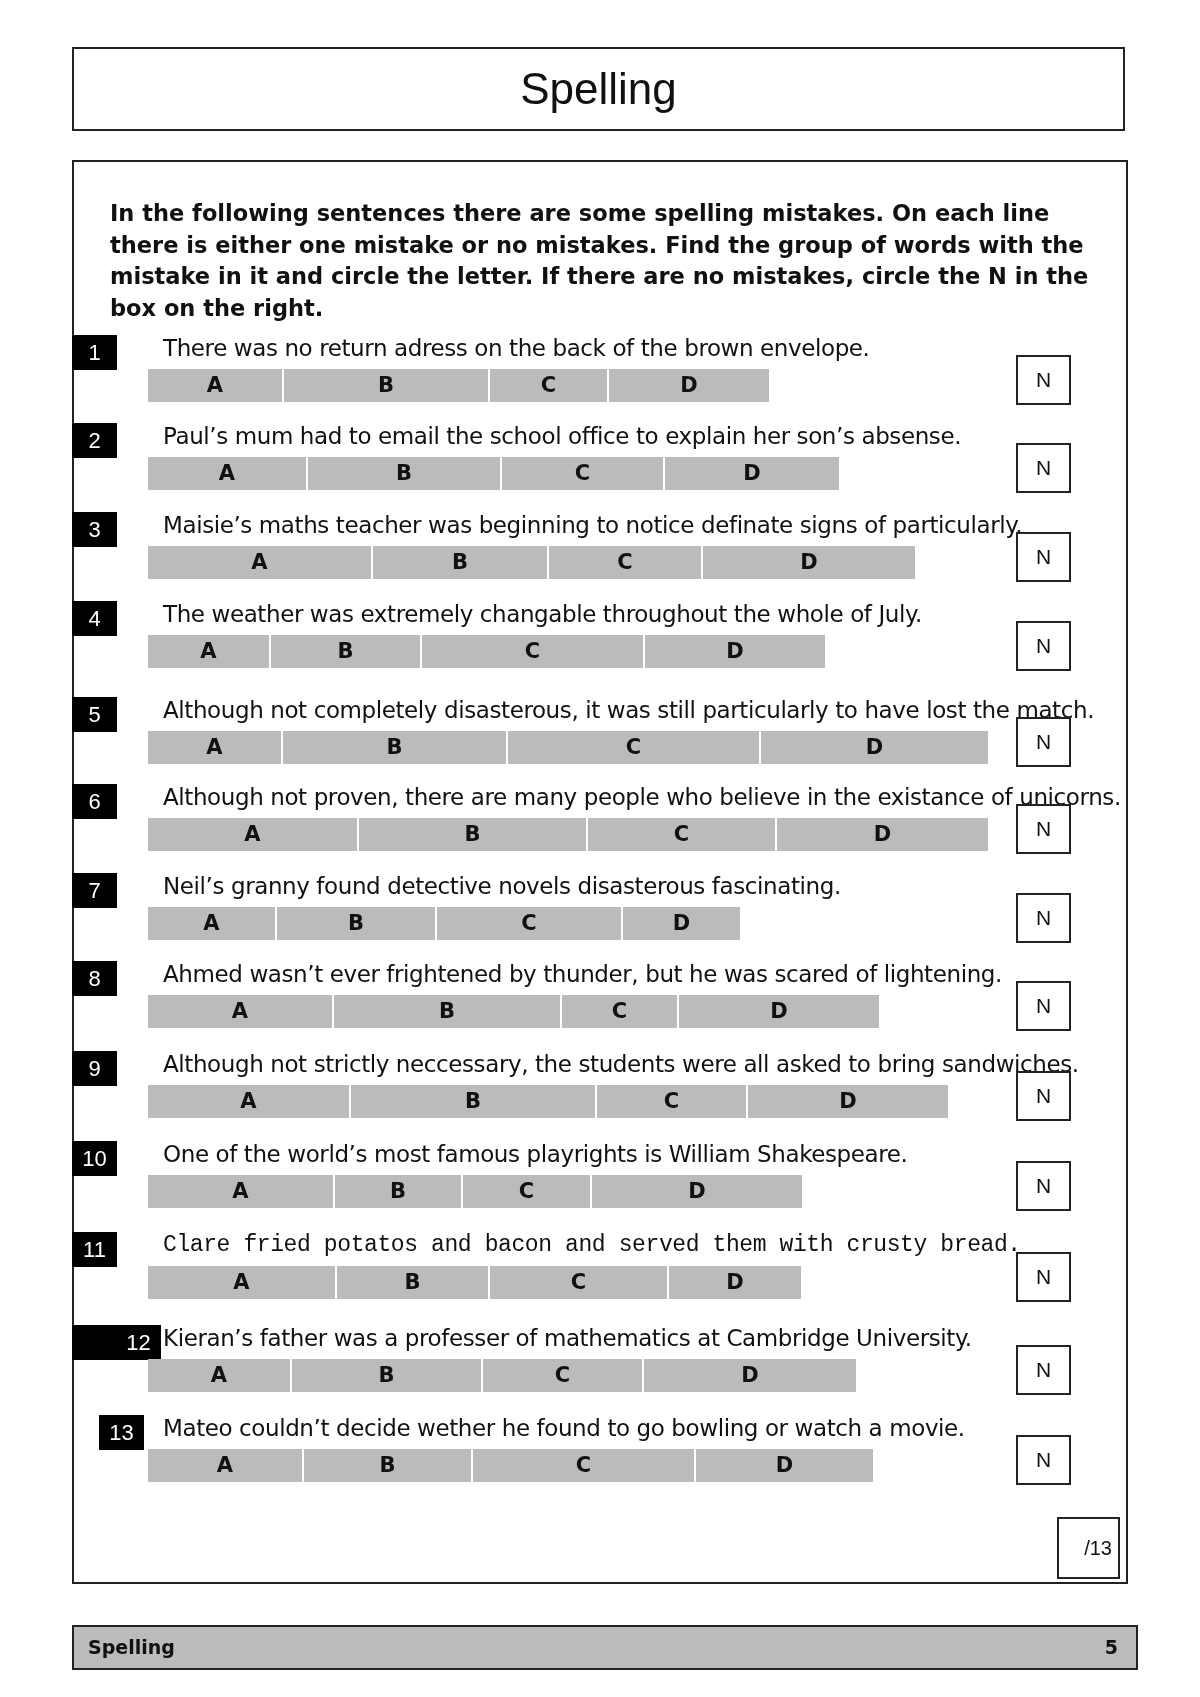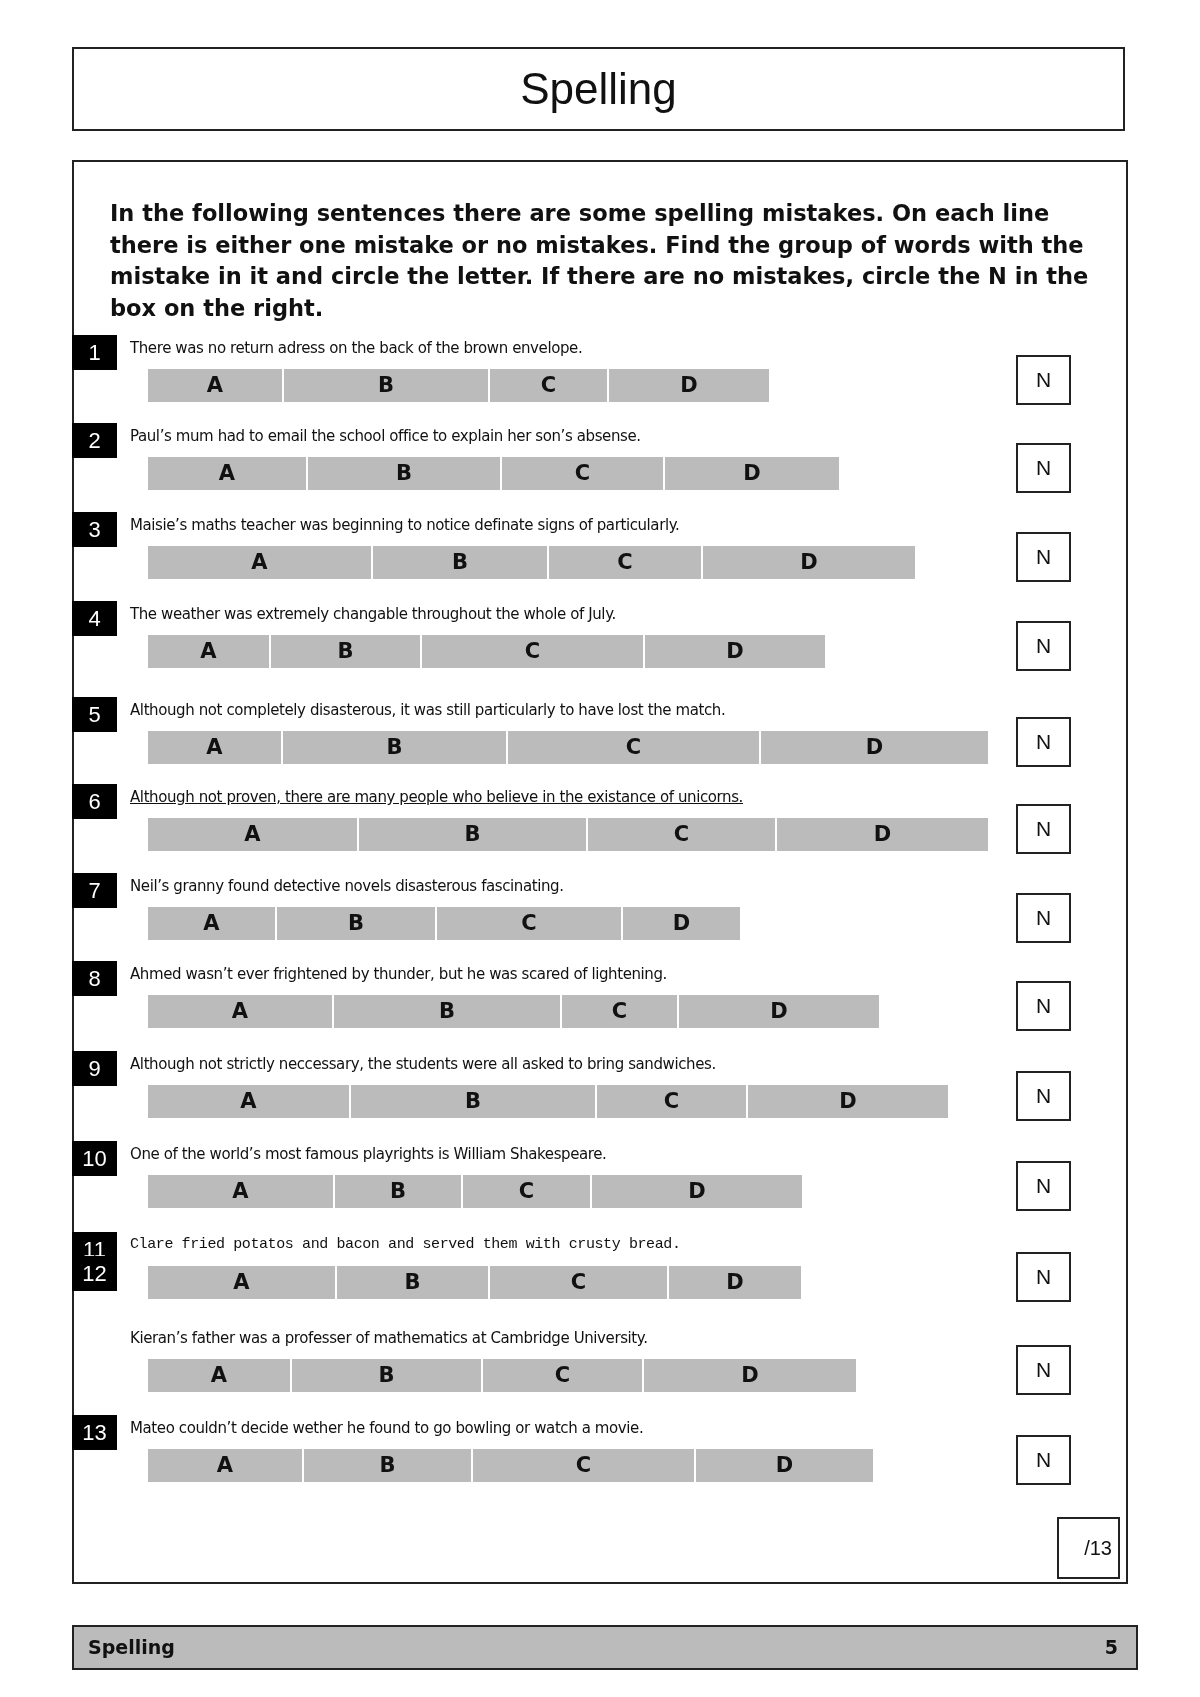--- a/index.html
+++ b/index.html
@@ -10,21 +10,21 @@
                border: 2px solid #222; box-sizing: border-box; }
   .title { width: 100%; text-align: center; font-family: "Liberation Sans", sans-serif;
            font-size: 44px; line-height: 80px; margin: 0; font-weight: normal; }
   .main-frame { left: 72px; top: 160px; width: 1056px; height: 1424px;
                 border: 2px solid #222; box-sizing: border-box; }
   .instructions { left: 110px; top: 198px; width: 1000px; font-family: "DejaVu Sans", sans-serif;
                   font-weight: bold; font-size: 22.5px; line-height: 31.5px; margin: 0; }
   .qnum { left: 72px; width: 45px; height: 35px; background: #000; color: #fff;
           font-family: "Liberation Sans", sans-serif; font-size: 22px; line-height: 35px;
           text-align: center; }
-  .sentence { left: 130px; font-family: "DejaVu Sans", sans-serif; font-size: 15px;
+  .sentence { left: 163px; font-family: "DejaVu Sans", sans-serif; font-size: 23px;
               line-height: 30px; white-space: nowrap; letter-spacing: -0.4px; }
   .bar { left: 0; height: 33px; display: flex; }
   .seg { background: #bbbbbb; height: 33px; box-sizing: border-box;
          border-right: 2px solid #fff; font-family: "DejaVu Sans", sans-serif; font-weight: bold;
          font-size: 21px; line-height: 33px; text-align: center; color: #111; }
   .seg:last-child { border-right: none; }
   .nbox { left: 1016px; width: 55px; height: 50px; border: 2px solid #222; box-sizing: border-box;
           font-family: "Liberation Sans", sans-serif; font-size: 21px; line-height: 46px;
           text-align: center; background: #fff; }
   .score-box { left: 1057px; top: 1517px; width: 63px; height: 62px; border: 2px solid #222;
@@ -88,21 +88,21 @@
     <div class="abs qnum" style="top: 697px;">5</div>
     <div class="abs sentence" style="top: 695px;">Although not completely disasterous, it was still particularly to have lost the match.</div>
     <div class="abs bar" style="top: 731px; left: 148px;">
       <div class="seg" style="width: 135px;">A</div>
       <div class="seg" style="width: 225px;">B</div>
       <div class="seg" style="width: 253px;">C</div>
       <div class="seg" style="width: 227px;">D</div>
     </div>
     <div class="abs nbox" style="top: 717px;">N</div>
     <div class="abs qnum" style="top: 784px;">6</div>
-    <div class="abs sentence" style="top: 782px; text-decoration: underline;">Although not proven, there are many people who believe in the existance of unicorns.</div>
+    <div class="abs sentence" style="top: 782px;">Although not proven, there are many people who believe in the existance of unicorns.</div>
     <div class="abs bar" style="top: 818px; left: 148px;">
       <div class="seg" style="width: 211px;">A</div>
       <div class="seg" style="width: 229px;">B</div>
       <div class="seg" style="width: 189px;">C</div>
       <div class="seg" style="width: 211px;">D</div>
     </div>
     <div class="abs nbox" style="top: 804px;">N</div>
     <div class="abs qnum" style="top: 873px;">7</div>
     <div class="abs sentence" style="top: 871px;">Neil’s granny found detective novels disasterous fascinating.</div>
     <div class="abs bar" style="top: 907px; left: 148px;">
@@ -141,30 +141,30 @@
     <div class="abs nbox" style="top: 1161px;">N</div>
     <div class="abs qnum" style="top: 1232px;">11</div>
     <div class="abs sentence" style="top: 1230px; font-family: Liberation Mono, monospace;">Clare fried potatos and bacon and served them with crusty bread.</div>
     <div class="abs bar" style="top: 1266px; left: 148px;">
       <div class="seg" style="width: 189px;">A</div>
       <div class="seg" style="width: 153px;">B</div>
       <div class="seg" style="width: 179px;">C</div>
       <div class="seg" style="width: 132px;">D</div>
     </div>
     <div class="abs nbox" style="top: 1252px;">N</div>
-    <div class="abs qnum" style="top: 1256px;">12</div>
+    <div class="abs qnum" style="top: 1325px; padding-left: 44px;">12</div>
     <div class="abs sentence" style="top: 1323px;">Kieran’s father was a professer of mathematics at Cambridge University.</div>
     <div class="abs bar" style="top: 1359px; left: 148px;">
       <div class="seg" style="width: 144px;">A</div>
       <div class="seg" style="width: 191px;">B</div>
       <div class="seg" style="width: 161px;">C</div>
       <div class="seg" style="width: 212px;">D</div>
     </div>
     <div class="abs nbox" style="top: 1345px;">N</div>
-    <div class="abs qnum" style="top: 1415px;">13</div>
+    <div class="abs qnum" style="top: 1415px; margin-left: 27px;">13</div>
     <div class="abs sentence" style="top: 1413px;">Mateo couldn’t decide wether he found to go bowling or watch a movie.</div>
     <div class="abs bar" style="top: 1449px; left: 148px;">
       <div class="seg" style="width: 156px;">A</div>
       <div class="seg" style="width: 169px;">B</div>
       <div class="seg" style="width: 223px;">C</div>
       <div class="seg" style="width: 177px;">D</div>
     </div>
     <div class="abs nbox" style="top: 1435px;">N</div>
   </div>
 

